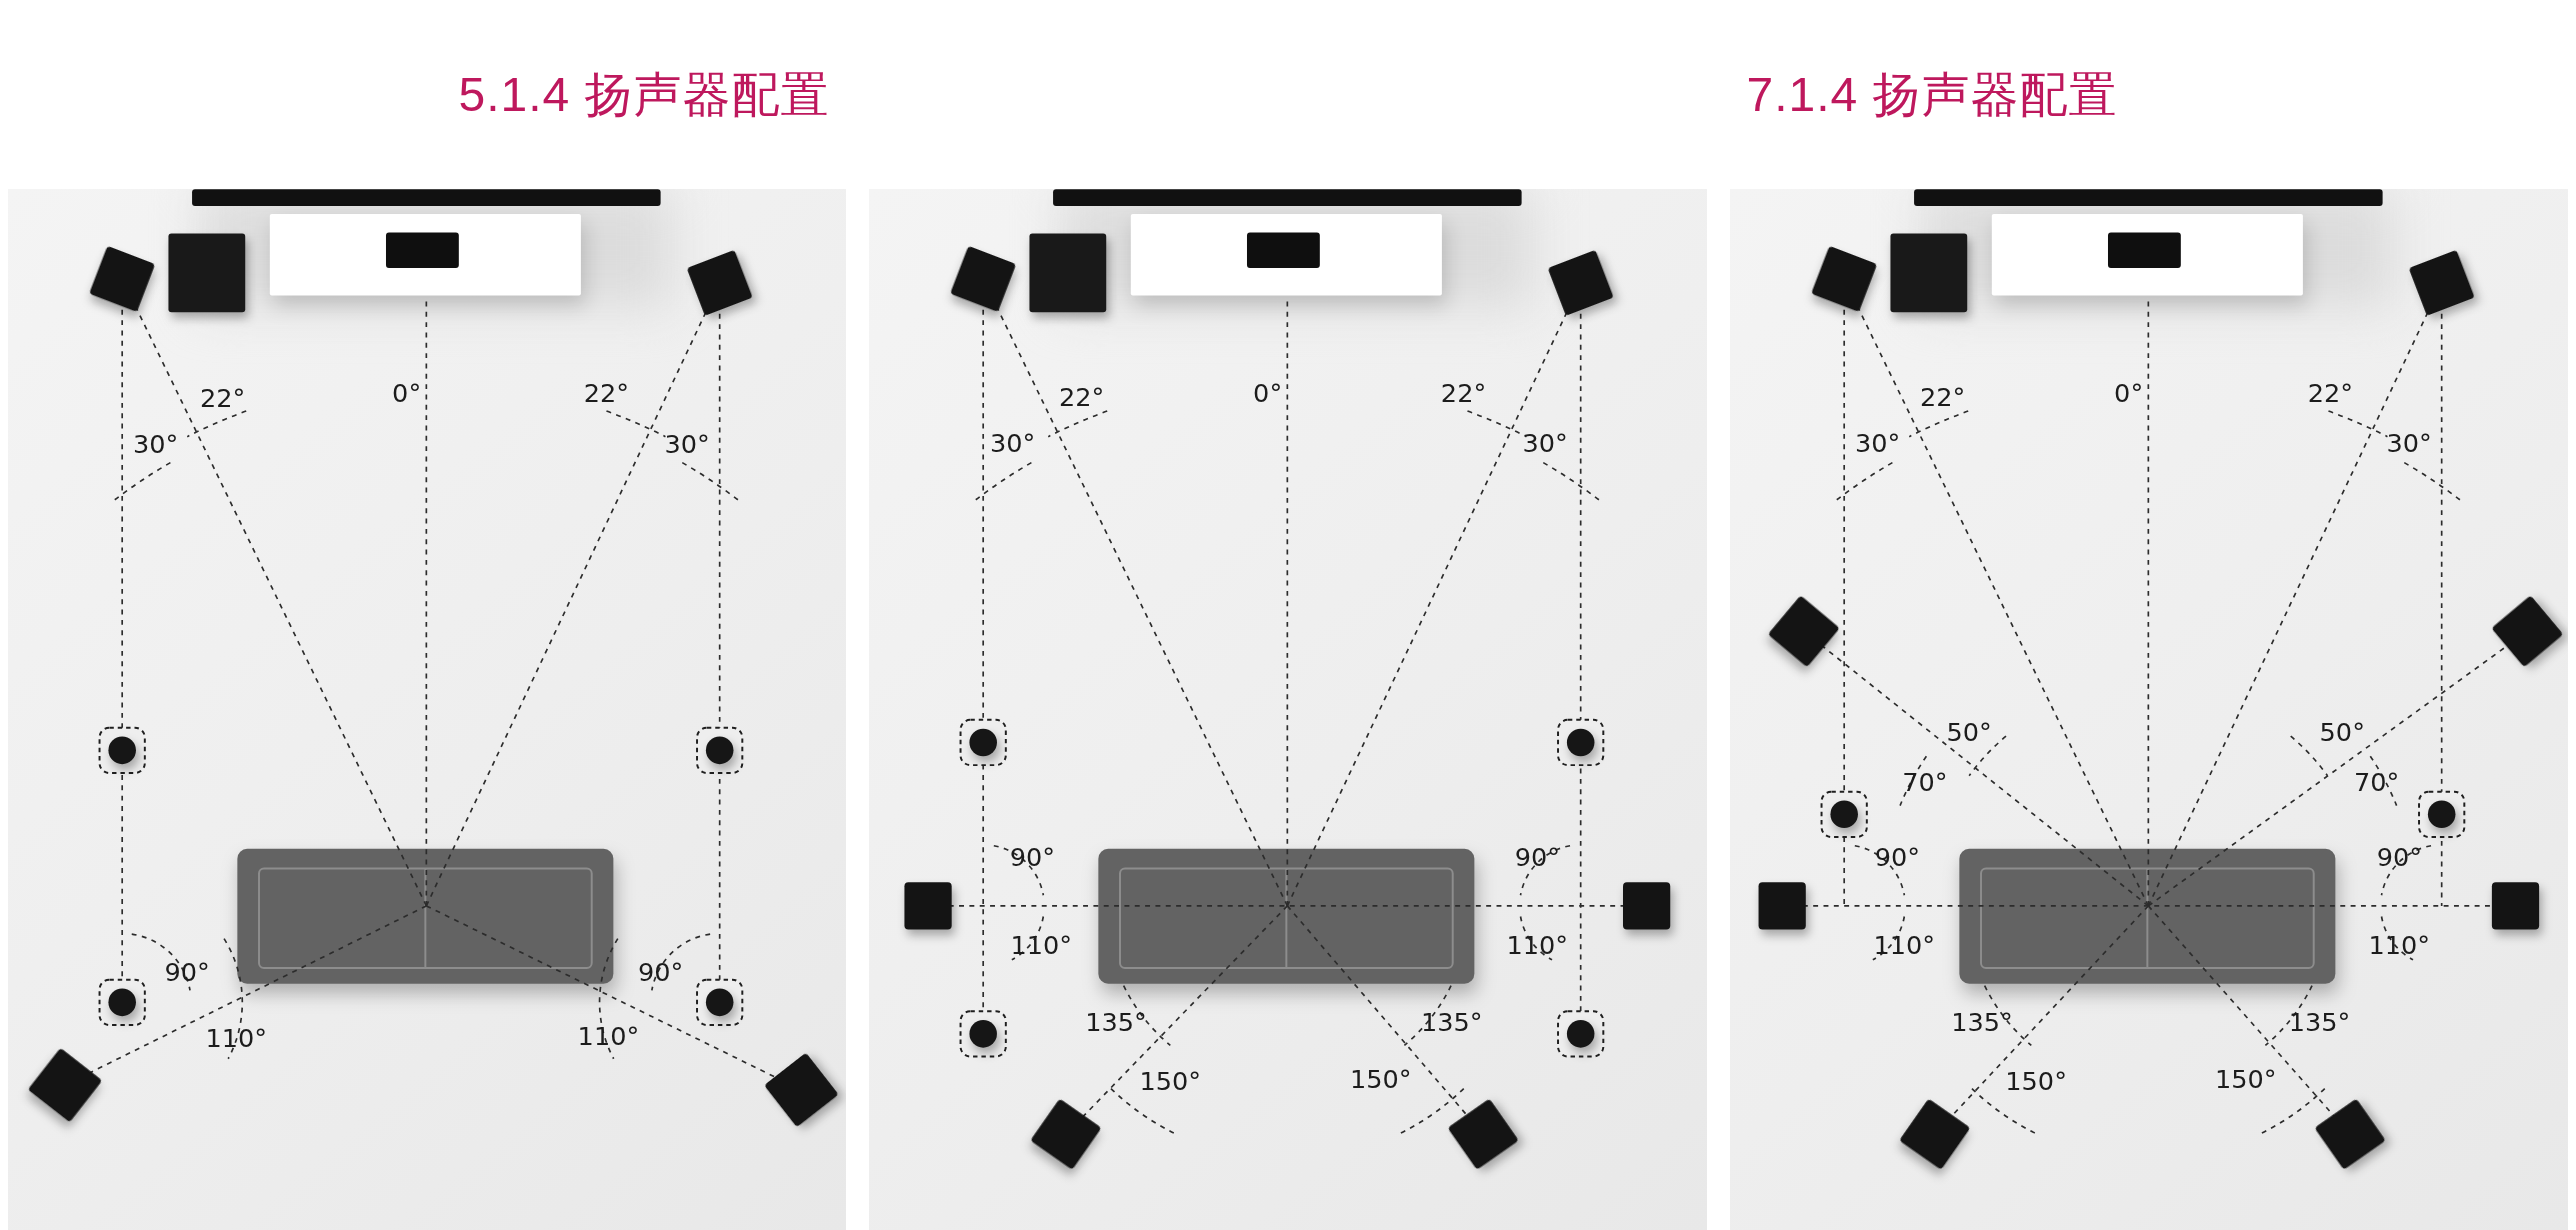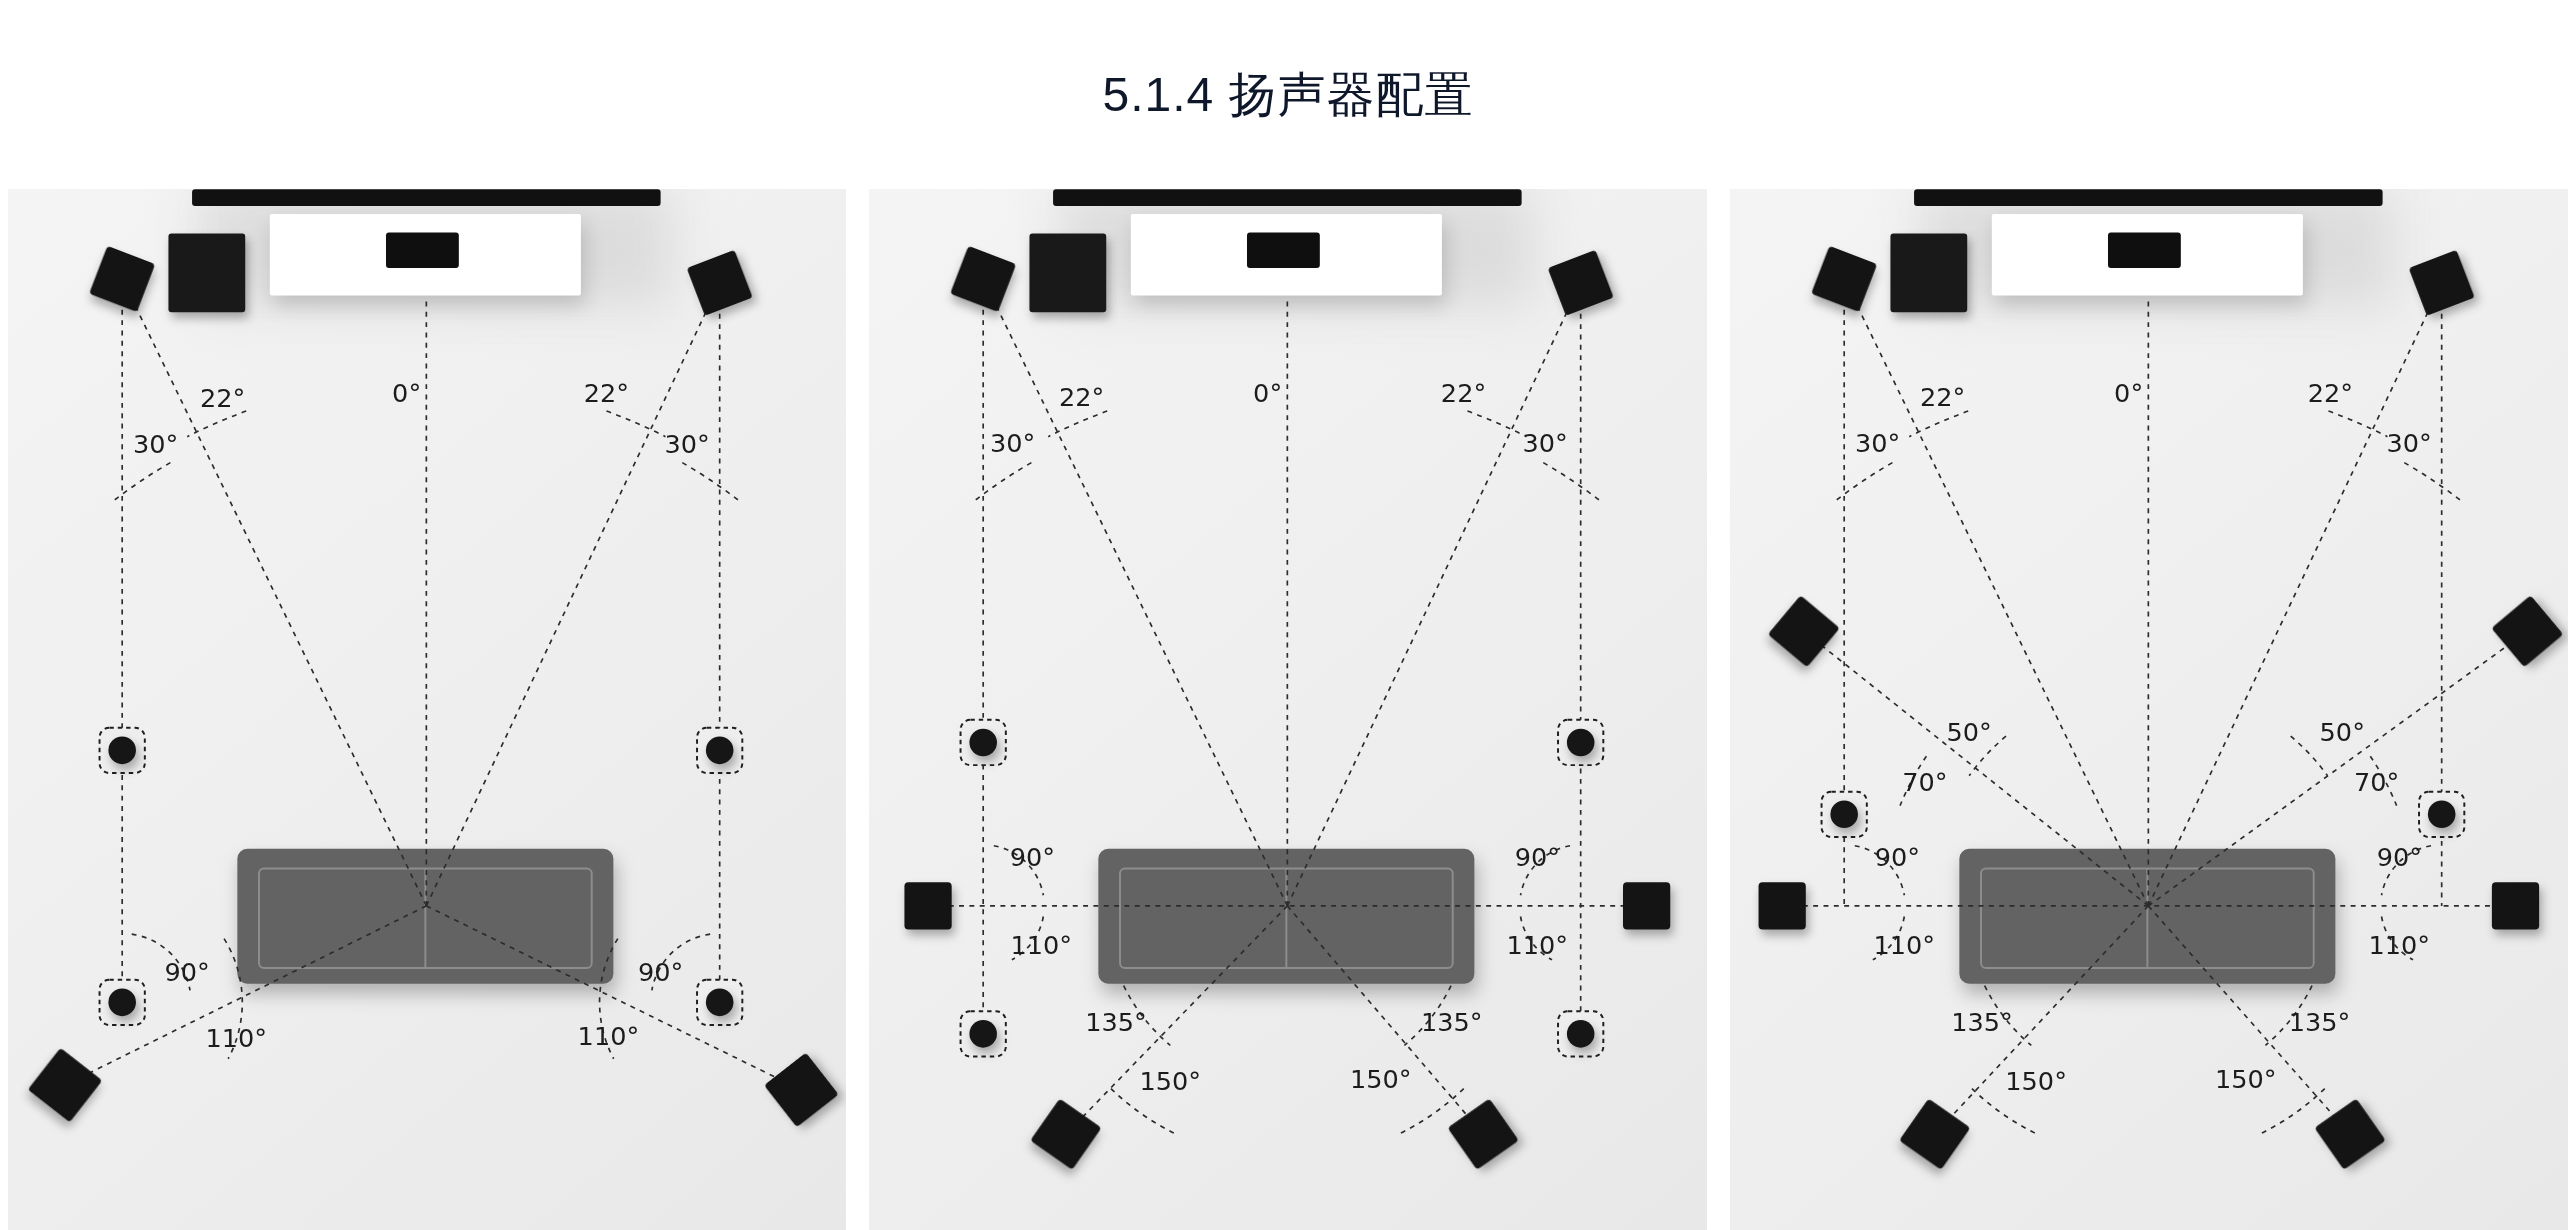--- a/index.html
+++ b/index.html
@@ -1,35 +1,36 @@
 <!DOCTYPE html>
 <html><head>
 <meta charset="utf-8">
 <style>
   html,body{margin:0;padding:0;}
   body{width:2576px;height:1231px;background:#ffffff;font-family:"Liberation Sans","DejaVu Sans",sans-serif;overflow:hidden;}
   .titles{display:flex;height:189px;align-items:center;}
-  .titles h2{flex:1;margin:0;text-align:center;font-size:48px;font-weight:500;color:#0f172a;letter-spacing:1px;}
+  .titles h2{flex:1;margin:0;text-align:center;font-size:48px;font-weight:500;color:#be185d;letter-spacing:1px;}
   .panels{display:flex;gap:23.6px;padding:0 7.9px;height:1042px;box-sizing:border-box;}
   .panel{flex:1;margin:0;background:linear-gradient(140deg,#f4f4f4 0%,#eeeeee 55%,#e8e8e8 100%);overflow:hidden;position:relative;}
   .panel svg{display:block;width:100%;height:100%;}
   .dash{stroke:#2c2c2c;stroke-width:1.7;fill:none;stroke-dasharray:5 5.5;}
   .ang{font-family:"DejaVu Sans","Liberation Sans",sans-serif;font-size:26px;fill:#1c1c1c;text-anchor:middle;}
   .pad{fill:#eeeeee;stroke:#1f1f1f;stroke-width:2;stroke-dasharray:4.5 4;}
   .spk{filter:drop-shadow(3px 6px 5px rgba(0,0,0,0.30));}
   .sofa-g{filter:drop-shadow(3px 10px 9px rgba(0,0,0,0.26));}
   .console{filter:drop-shadow(4px 10px 10px rgba(0,0,0,0.16));}
   .blurred{filter:blur(24px);}
 </style>
 </head>
 <body>
 
 <div class="page">
   <header class="titles">
     <h2>5.1.4 扬声器配置</h2>
+    <h2>7.1.4 扬声器配置</h2>
   </header>
   <main class="panels">
     <figure class="panel">
         <svg viewBox="0 0 851 1058">
           <rect x="195" y="0" width="480" height="120" fill="#dcdcdc" class="blurred"></rect>
           <rect x="187" y="0" width="476" height="17" rx="3" fill="#111111"></rect>
           <rect x="266" y="25" width="316" height="83" rx="2" fill="#ffffff" class="console"></rect>
           <rect x="163" y="45" width="78" height="80" rx="3" fill="#191919" class="spk"></rect>
           <rect x="384" y="44" width="74" height="36" rx="3" fill="#0f0f0f"></rect>
           <g class="sofa-g">

